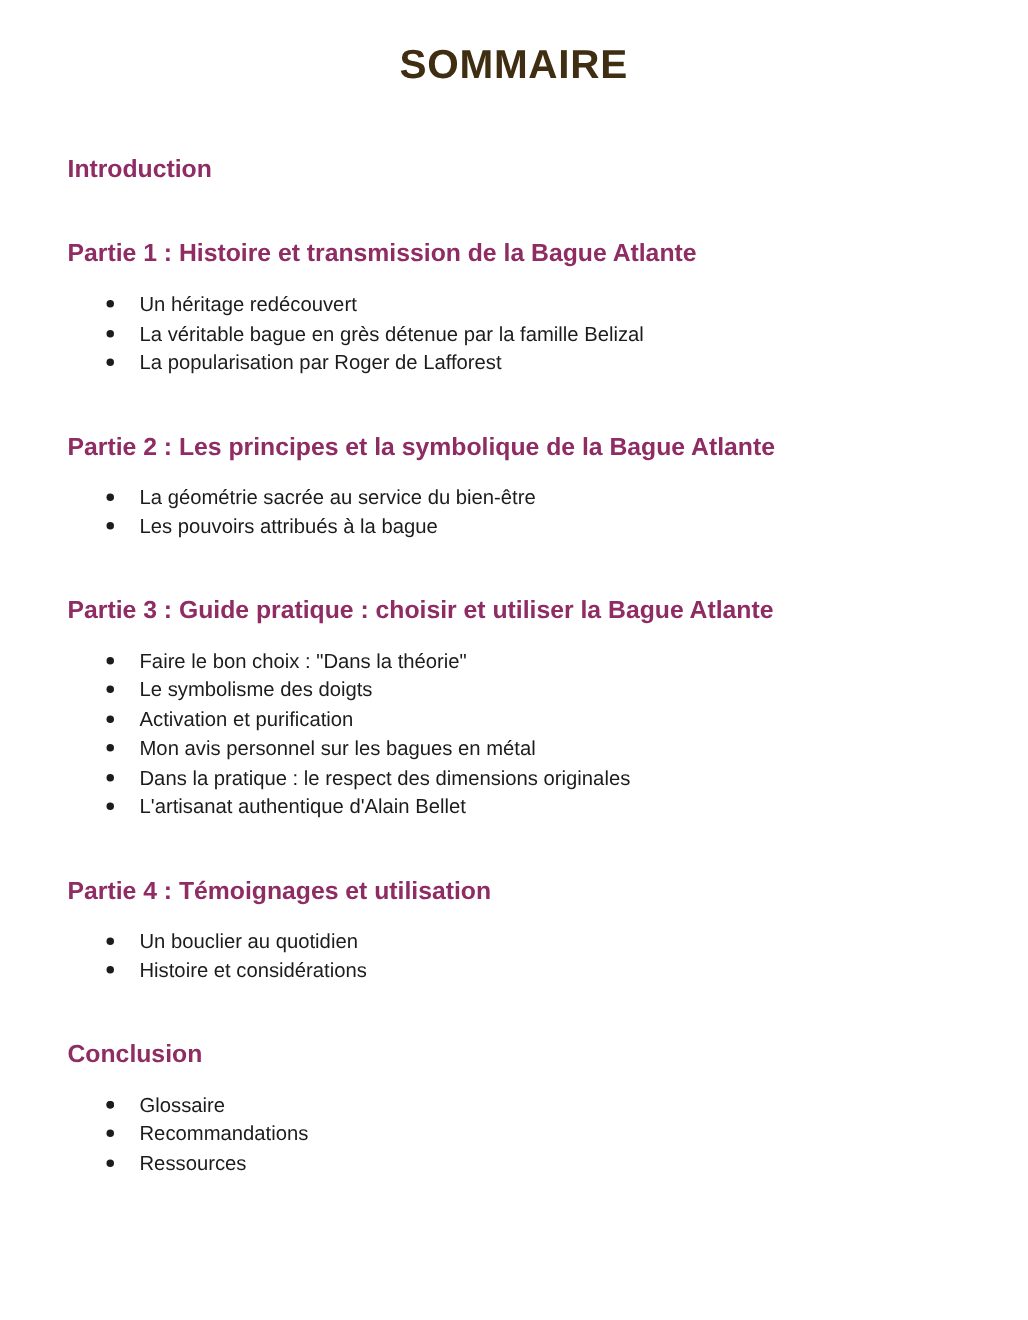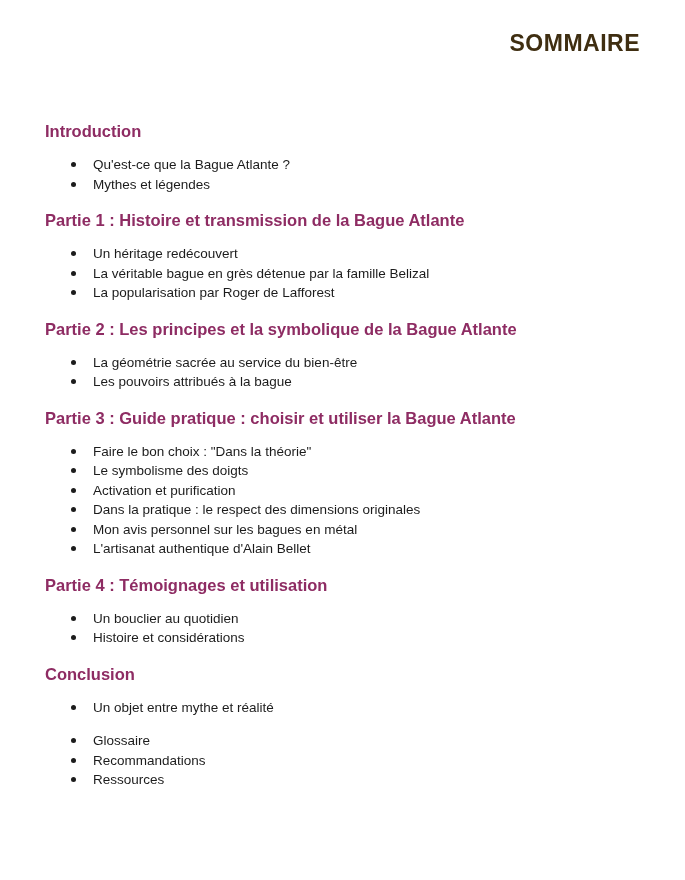--- a/index.html
+++ b/index.html
@@ -17,36 +17,36 @@
     overflow: hidden;
   }
   .page {
     position: relative;
     width: 685px;
     height: 880px;
     padding: 0 45px;
   }
   .doc-title {
     margin-top: 30px;
-    text-align: right;
-    font-size: 23px;
+    text-align: center;
+    font-size: 27px;
     line-height: 26px;
     font-weight: bold;
     color: var(--title-color);
     letter-spacing: 0.5px;
   }
   .toc-section .section-heading {
-    margin-top: 16px;
+    margin-top: 36px;
     font-size: 16.5px;
     line-height: 20px;
     font-weight: bold;
     color: var(--heading-color);
   }
   .toc-section:first-child .section-heading {
-    margin-top: 65px;
+    margin-top: 47px;
   }
   .bullet-list {
     list-style: none;
     margin-top: 14px;
   }
   .bullet-item {
     position: relative;
     padding-left: 48px;
     font-size: 13.5px;
     line-height: 19.5px;
@@ -64,31 +64,20 @@
 </style>
 </head>
 <body>
 
 <div class="page">
   <h1 class="doc-title">SOMMAIRE</h1>
 
   <div id="sections">
   <section class="toc-section">
     <h2 class="section-heading">Introduction</h2>
-    <ul class="bullet-list">
-  <li class="bullet-item">
-    <span class="bullet-dot"></span>
-    <span class="item-text">Qu'est-ce que la Bague Atlante ?</span>
-  </li>
-
-  <li class="bullet-item">
-    <span class="bullet-dot"></span>
-    <span class="item-text">Mythes et légendes</span>
-  </li>
-</ul>
   </section>
 
   <section class="toc-section">
     <h2 class="section-heading">Partie 1 : Histoire et transmission de la Bague Atlante</h2>
     <ul class="bullet-list">
   <li class="bullet-item">
     <span class="bullet-dot"></span>
     <span class="item-text">Un héritage redécouvert</span>
   </li>
 
@@ -132,26 +121,26 @@
     <span class="item-text">Le symbolisme des doigts</span>
   </li>
 
   <li class="bullet-item">
     <span class="bullet-dot"></span>
     <span class="item-text">Activation et purification</span>
   </li>
 
   <li class="bullet-item">
     <span class="bullet-dot"></span>
-    <span class="item-text">Dans la pratique : le respect des dimensions originales</span>
+    <span class="item-text">Mon avis personnel sur les bagues en métal</span>
   </li>
 
   <li class="bullet-item">
     <span class="bullet-dot"></span>
-    <span class="item-text">Mon avis personnel sur les bagues en métal</span>
+    <span class="item-text">Dans la pratique : le respect des dimensions originales</span>
   </li>
 
   <li class="bullet-item">
     <span class="bullet-dot"></span>
     <span class="item-text">L'artisanat authentique d'Alain Bellet</span>
   </li>
 </ul>
   </section>
 
   <section class="toc-section">
@@ -167,21 +156,20 @@
     <span class="item-text">Histoire et considérations</span>
   </li>
 </ul>
   </section>
 
   <section class="toc-section">
     <h2 class="section-heading">Conclusion</h2>
     <ul class="bullet-list">
   <li class="bullet-item">
     <span class="bullet-dot"></span>
-    <span class="item-text">Un objet entre mythe et réalité</span>
   </li>
 </ul>
   </section>
 
   <section class="toc-section">
     <ul class="bullet-list">
   <li class="bullet-item">
     <span class="bullet-dot"></span>
     <span class="item-text">Glossaire</span>
   </li>

